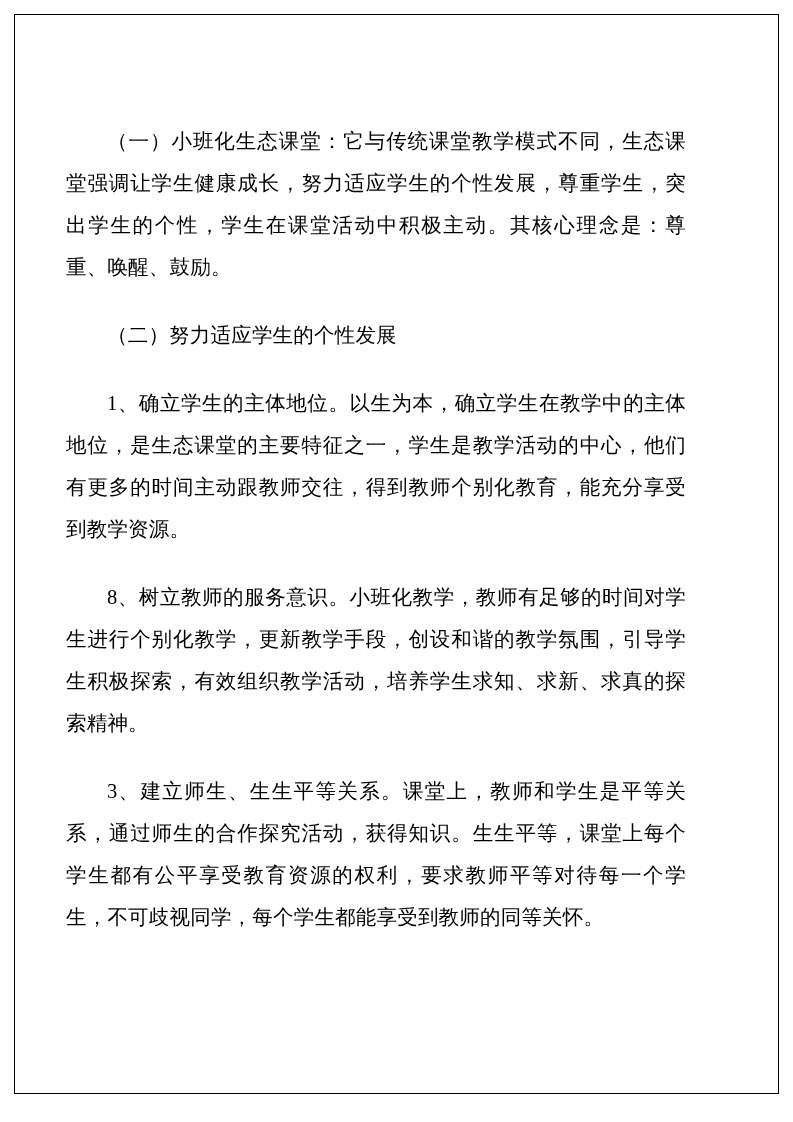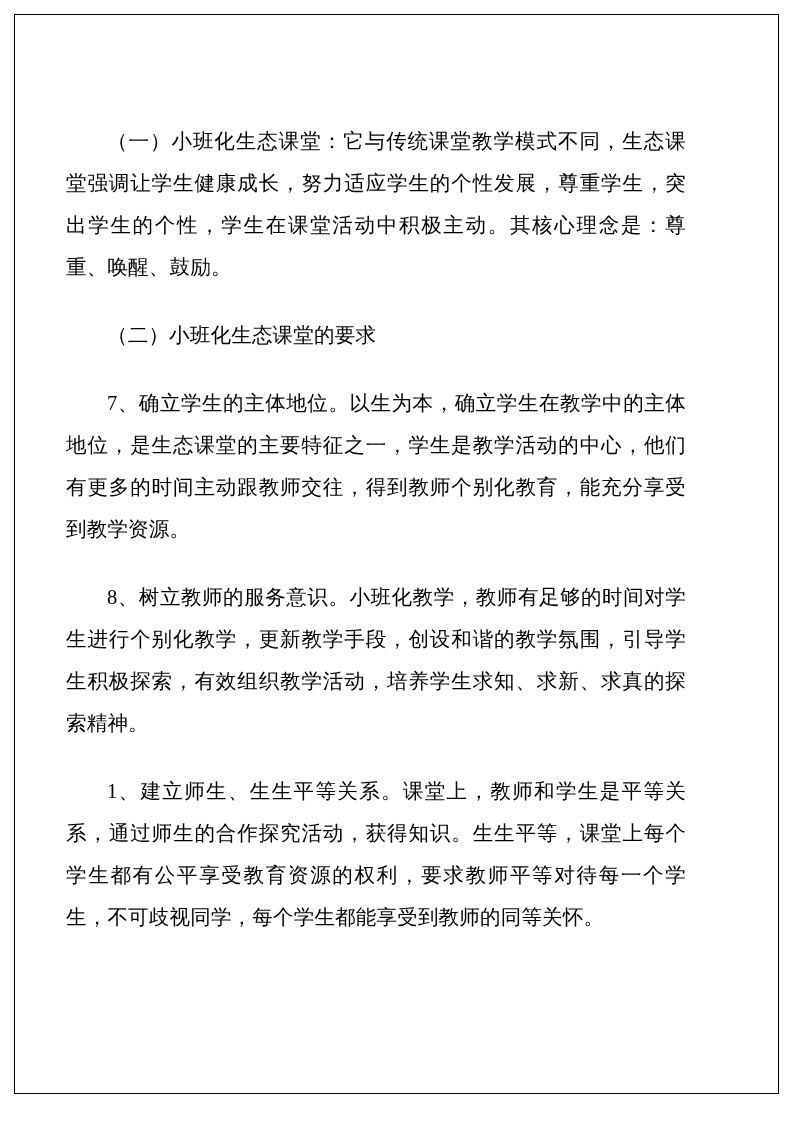--- a/index.html
+++ b/index.html
@@ -50,18 +50,18 @@
     margin-bottom: 0;
   }
 </style>
 </head>
 <body>
 
 <div class="page">
   <div class="page-border"></div>
   <div class="content">
     <p class="para">（一）小班化生态课堂：它与传统课堂教学模式不同，生态课堂强调让学生健康成长，努力适应学生的个性发展，尊重学生，突出学生的个性，学生在课堂活动中积极主动。其核心理念是：尊重、唤醒、鼓励。</p>
-    <p class="para">（二）小班化生态课堂的要求</p>
-    <p class="para">7、确立学生的主体地位。以生为本，确立学生在教学中的主体地位，是生态课堂的主要特征之一，学生是教学活动的中心，他们有更多的时间主动跟教师交往，得到教师个别化教育，能充分享受到教学资源。</p>
+    <p class="para">（二）努力适应学生的个性发展</p>
+    <p class="para">1、确立学生的主体地位。以生为本，确立学生在教学中的主体地位，是生态课堂的主要特征之一，学生是教学活动的中心，他们有更多的时间主动跟教师交往，得到教师个别化教育，能充分享受到教学资源。</p>
     <p class="para">8、树立教师的服务意识。小班化教学，教师有足够的时间对学生进行个别化教学，更新教学手段，创设和谐的教学氛围，引导学生积极探索，有效组织教学活动，培养学生求知、求新、求真的探索精神。</p>
-    <p class="para">1、建立师生、生生平等关系。课堂上，教师和学生是平等关系，通过师生的合作探究活动，获得知识。生生平等，课堂上每个学生都有公平享受教育资源的权利，要求教师平等对待每一个学生，不可歧视同学，每个学生都能享受到教师的同等关怀。</p>
+    <p class="para">3、建立师生、生生平等关系。课堂上，教师和学生是平等关系，通过师生的合作探究活动，获得知识。生生平等，课堂上每个学生都有公平享受教育资源的权利，要求教师平等对待每一个学生，不可歧视同学，每个学生都能享受到教师的同等关怀。</p>
   </div>
 </div>
 
 </body></html>

